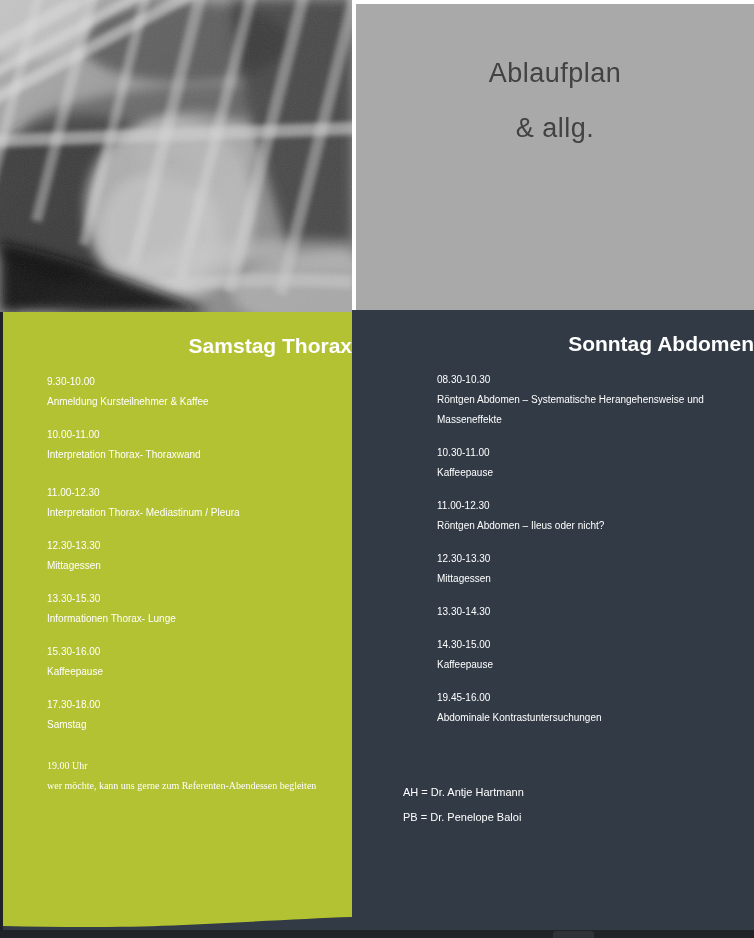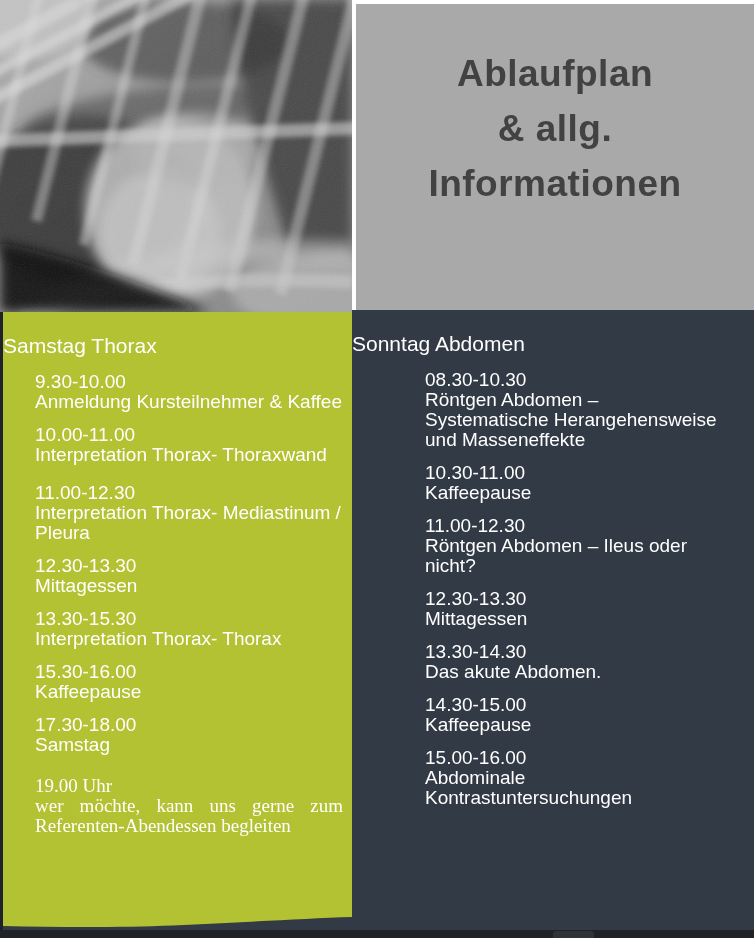--- a/index.html
+++ b/index.html
@@ -15,29 +15,29 @@
   
   .title-area{
     position:absolute;left:352px;top:0;width:402px;height:312px;
     background:var(--white,#ffffff);padding:4px 0 0 4px;
   }
   .title-box{
     width:100%;height:100%;background:var(--gray-box,#a9a9a9);
     display:flex;flex-direction:column;align-items:center;padding-top:42px;
   }
   .title-line{
-    font-size:37px;font-weight:700;line-height:55px;
+    font-size:27px;font-weight:400;line-height:55px;
     color:var(--title-text,#424242);letter-spacing:.5px;
   }
   
   .green-panel{position:absolute;left:3px;top:312px;width:349px;bottom:8px;background:var(--green,#b3c232);}
   .navy-panel{position:absolute;left:352px;top:310px;right:0;bottom:8px;background:var(--navy,#313a45);}
-  .panel-header{margin-top:21px;text-align:left;color:#fff;font-size:21px;font-weight:400;line-height:26px;}
+  .panel-header{margin-top:21px;text-align:right;color:#fff;font-size:21px;font-weight:700;line-height:26px;}
   .items{margin-top:13px;}
-  .sched-item{color:#fff;font-size:19px;line-height:20px;margin-bottom:13px;}
+  .sched-item{color:#fff;font-size:10px;line-height:20px;margin-bottom:13px;margin-left:12px;}
   .green-panel .sched-item{padding:0 9px 0 32px;}
   .navy-panel .sched-item{padding:0 28px 0 73px;}
   .sched-item.gap-md{margin-top:18px;}
   .sched-item.gap-lg{margin-top:21px;font-family:Liberation Serif, serif;}
   .sched-item.justify .sched-title{text-align:justify;}
   .notes{margin-top:58px;}
   .note-line{color:#fff;font-size:11px;line-height:12px;margin-bottom:13px;padding-left:51px;}
   
   .wave{position:absolute;left:0;bottom:0;width:100%;height:30px;display:block;color:var(--navy,#313a45);}
   
@@ -108,21 +108,20 @@
       <path d="M0,312 L0,242 Q 95,262 210,312 Z" fill="#0b0b0b" opacity="0.92" filter="url(#b3)"></path>
 
       <rect x="0" y="0" width="352" height="312" filter="url(#grain)"></rect>
     </svg>
   </div>
 
   <div class="title-area">
     <div class="title-box">
       <div class="title-line">Ablaufplan</div>
       <div class="title-line">&amp; allg.</div>
-      <div class="title-line">Informationen</div>
     </div>
   </div>
 
   <div class="green-panel">
     <div class="panel-header">Samstag Thorax</div>
     <div class="items">
         <div class="sched-item">
     <div class="sched-time">9.30-10.00</div>
     <div class="sched-title">Anmeldung Kursteilnehmer &amp; Kaffee</div>
   </div>
@@ -133,21 +132,21 @@
         <div class="sched-item gap-md">
     <div class="sched-time">11.00-12.30</div>
     <div class="sched-title">Interpretation Thorax- Mediastinum / Pleura</div>
   </div>
         <div class="sched-item">
     <div class="sched-time">12.30-13.30</div>
     <div class="sched-title">Mittagessen</div>
   </div>
         <div class="sched-item">
     <div class="sched-time">13.30-15.30</div>
-    <div class="sched-title">Interpretation Thorax- Thorax</div>
+    <div class="sched-title">Informationen Thorax- Lunge</div>
   </div>
         <div class="sched-item">
     <div class="sched-time">15.30-16.00</div>
     <div class="sched-title">Kaffeepause</div>
   </div>
         <div class="sched-item">
     <div class="sched-time">17.30-18.00</div>
     <div class="sched-title">Samstag</div>
   </div>
         <div class="sched-item gap-lg justify">
@@ -174,30 +173,33 @@
         <div class="sched-item">
     <div class="sched-time">11.00-12.30</div>
     <div class="sched-title">Röntgen Abdomen – Ileus oder nicht?</div>
   </div>
         <div class="sched-item">
     <div class="sched-time">12.30-13.30</div>
     <div class="sched-title">Mittagessen</div>
   </div>
         <div class="sched-item">
     <div class="sched-time">13.30-14.30</div>
-    <div class="sched-title">Das akute Abdomen.</div>
   </div>
         <div class="sched-item">
     <div class="sched-time">14.30-15.00</div>
     <div class="sched-title">Kaffeepause</div>
   </div>
         <div class="sched-item">
-    <div class="sched-time">15.00-16.00</div>
+    <div class="sched-time">19.45-16.00</div>
     <div class="sched-title">Abdominale Kontrastuntersuchungen</div>
   </div>
+      </div>
+    <div class="notes">
+        <div class="note-line">AH = Dr. Antje Hartmann</div>
+        <div class="note-line">PB = Dr. Penelope Baloi</div>
       </div>
   </div>
 
   <div class="bottom-strip">
     <div class="thumb"></div>
   </div>
 
 </div>
 
 </body></html>

